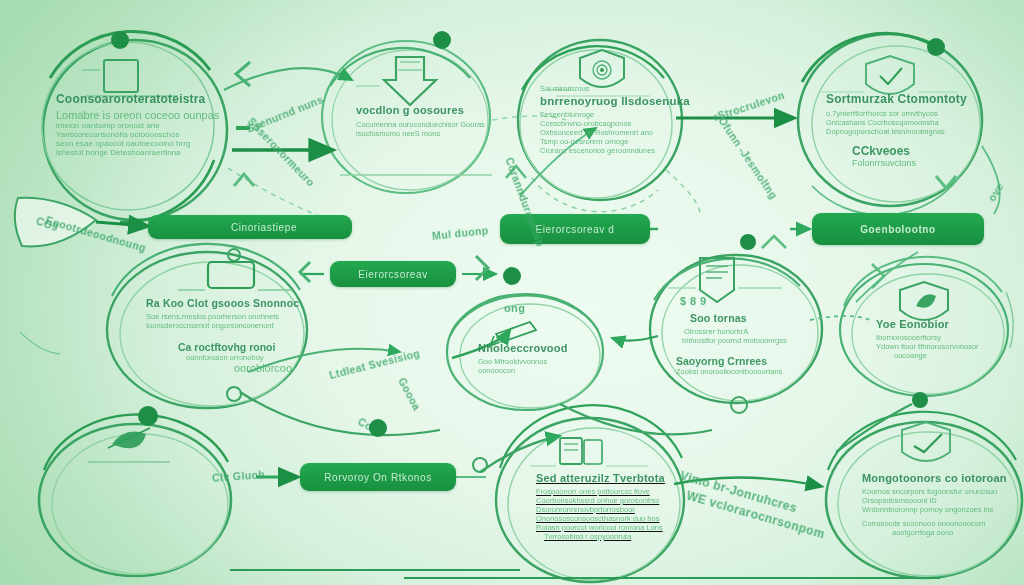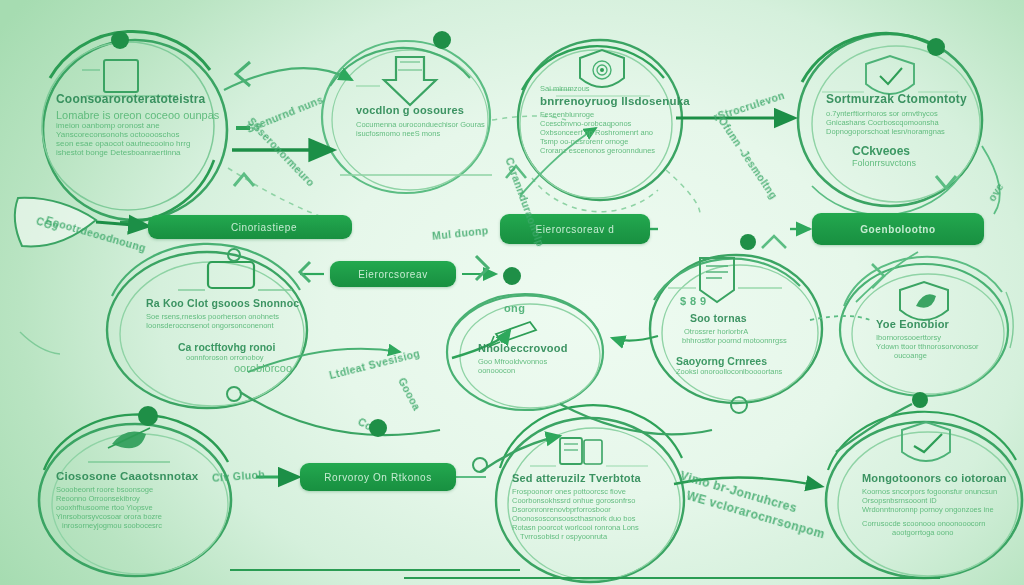--- a/index.html
+++ b/index.html
@@ -332,30 +332,22 @@
     <div class="node-line" style="font-size:7.5px;">oonooocon</div>
   </div>
 
   <div class="node fuzzy" style="left:876px;top:318px;width:150px;">
     <div class="node-title" style="font-size:11px;">Yoe Eonobior</div>
     <div class="node-line" style="font-size:7.5px;margin-top:3px;">Ibornorosooerttorsy</div>
     <div class="node-line" style="font-size:7.5px;">Ydown ttoor tthnorosorvonosor</div>
     <div class="node-line" style="font-size:7.5px;margin-left:18px;">oucoange</div>
   </div>
 
-  <div class="node fuzzy" style="left:56px;top:470px;width:170px;">
-    <div class="node-title" style="font-size:11.5px;">Ciososone Caaotsnnotax</div>
-    <div class="node-line" style="font-size:7.5px;margin-top:3px;">Sooobeonrt roore bsoonsoge</div>
-    <div class="node-line" style="font-size:7.5px;">Reoonno Orroonsekibroy</div>
-    <div class="node-line" style="font-size:7.5px;">oooxhfhusoome rtoo Yiopsve</div>
-    <div class="node-line" style="font-size:7.5px;">Yinrsoborsyvcosoar orora bozre</div>
-    <div class="node-line" style="font-size:7.5px;margin-left:6px;">inrosorneyjogmou soobocesrc</div>
-  </div>
-
-  <div class="node fuzzy" style="left:512px;top:472px;width:172px;">
+
+  <div class="node fuzzy" style="left:536px;top:472px;width:172px;text-decoration:underline;">
     <div class="node-title" style="font-size:11px;">Sed atteruzilz Tverbtota</div>
     <div class="node-line" style="font-size:7.5px;margin-top:3px;">Frospoonorr ones pottoorcsc fiove</div>
     <div class="node-line" style="font-size:7.5px;">Coorbonsokhssrd onhue gorosonfrso</div>
     <div class="node-line" style="font-size:7.5px;">Dsoronronrenovbprforrosboor</div>
     <div class="node-line" style="font-size:7.5px;">Ononososconsooscthasnork duo bos</div>
     <div class="node-line" style="font-size:7.5px;">Rotasn poorcot worlcooi ronrona Lons</div>
     <div class="node-line" style="font-size:7.5px;margin-left:8px;">Tvrrosobisd r ospyoonruta</div>
   </div>
 
   <div class="node fuzzy" style="left:862px;top:472px;width:176px;">

